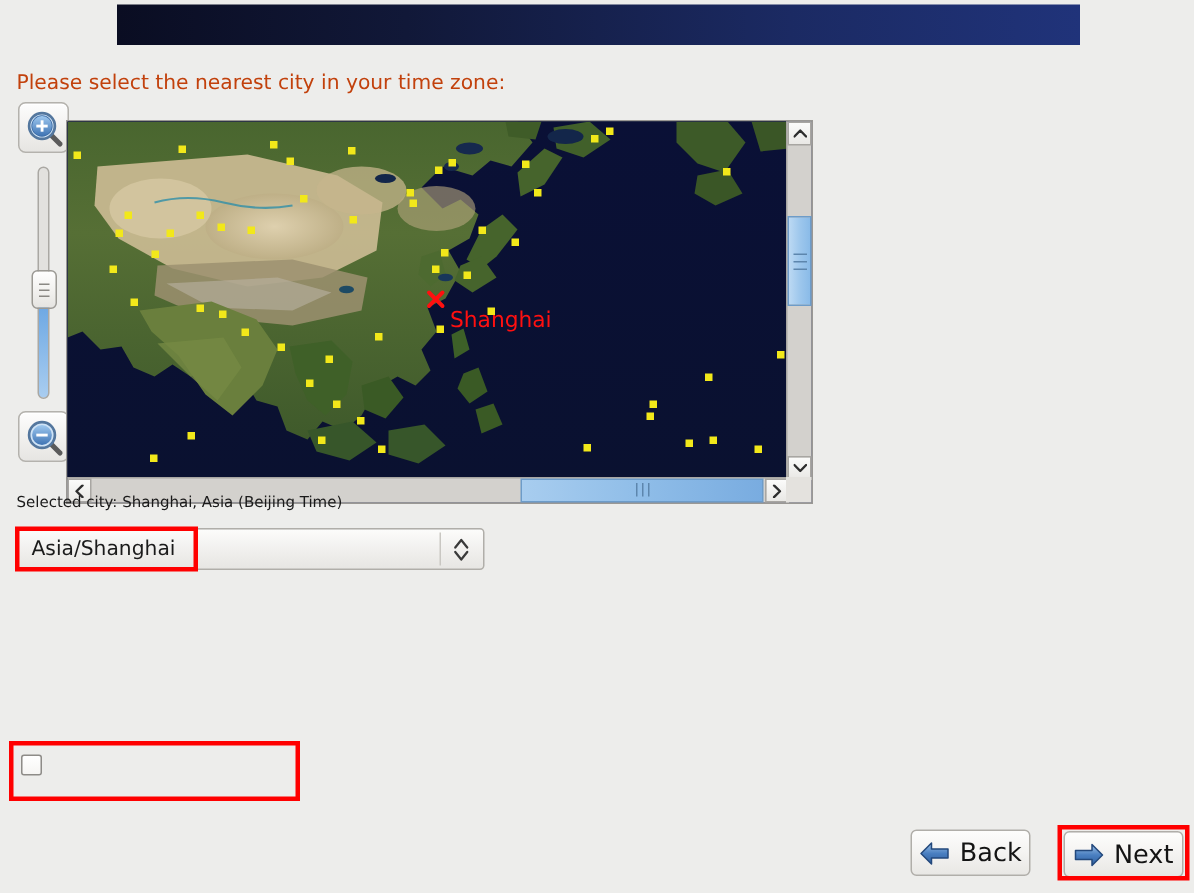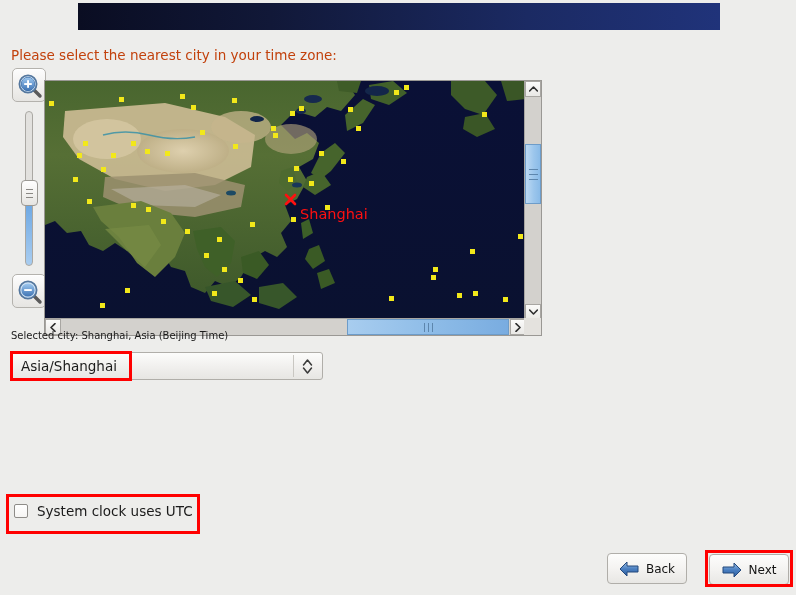--- a/index.html
+++ b/index.html
@@ -210,21 +210,21 @@
   
   .nav-btn {
     position: absolute;
     height: 31px;
     border: 1px solid #b0aea9;
     border-radius: 4px;
     background: linear-gradient(to bottom,#fdfdfc 0%,#f4f3f1 50%,#e8e7e4 100%);
     box-sizing: border-box;
     display: flex; align-items: center; justify-content: center;
     gap: 7px;
-    font-size: 12px;
+    font-size: 17px;
     color: #141414;
   }
   #back-button { left: 607px; top: 553px; width: 80px; }
   #next-button { left: 709px; top: 554px; width: 80px; text-align: right; }
 </style>
 </head>
 <body>
 
 <div id="banner"></div>
 
@@ -453,21 +453,20 @@
   <span id="tz-combo-sep"></span>
   <svg id="tz-combo-arrow" viewBox="0 0 13 19">
     <path d="M2.5,8 L6.5,3 L10.5,8" fill="none" stroke="#3a3a3a" stroke-width="1.5" stroke-linecap="round" stroke-linejoin="round"></path>
     <path d="M2.5,11 L6.5,16 L10.5,11" fill="none" stroke="#3a3a3a" stroke-width="1.5" stroke-linecap="round" stroke-linejoin="round"></path>
   </svg>
 </div>
 <div class="hl" id="hl-combo"></div>
 
 <div id="utc-row">
   <span id="utc-box"></span>
-  <span id="utc-label">System clock uses UTC</span>
 </div>
 <div class="hl" id="hl-checkbox"></div>
 
 <div class="nav-btn" id="back-button">
   <svg width="20" height="16" viewBox="0 0 20 16">
     <defs>
         <linearGradient id="ba" x1="0" y1="0" x2="0" y2="1">
       <stop offset="0" stop-color="#9cc0e6"></stop>
           <stop offset="0.5" stop-color="#4a7fc1"></stop>
       <stop offset="1" stop-color="#2f5f9e"></stop>

